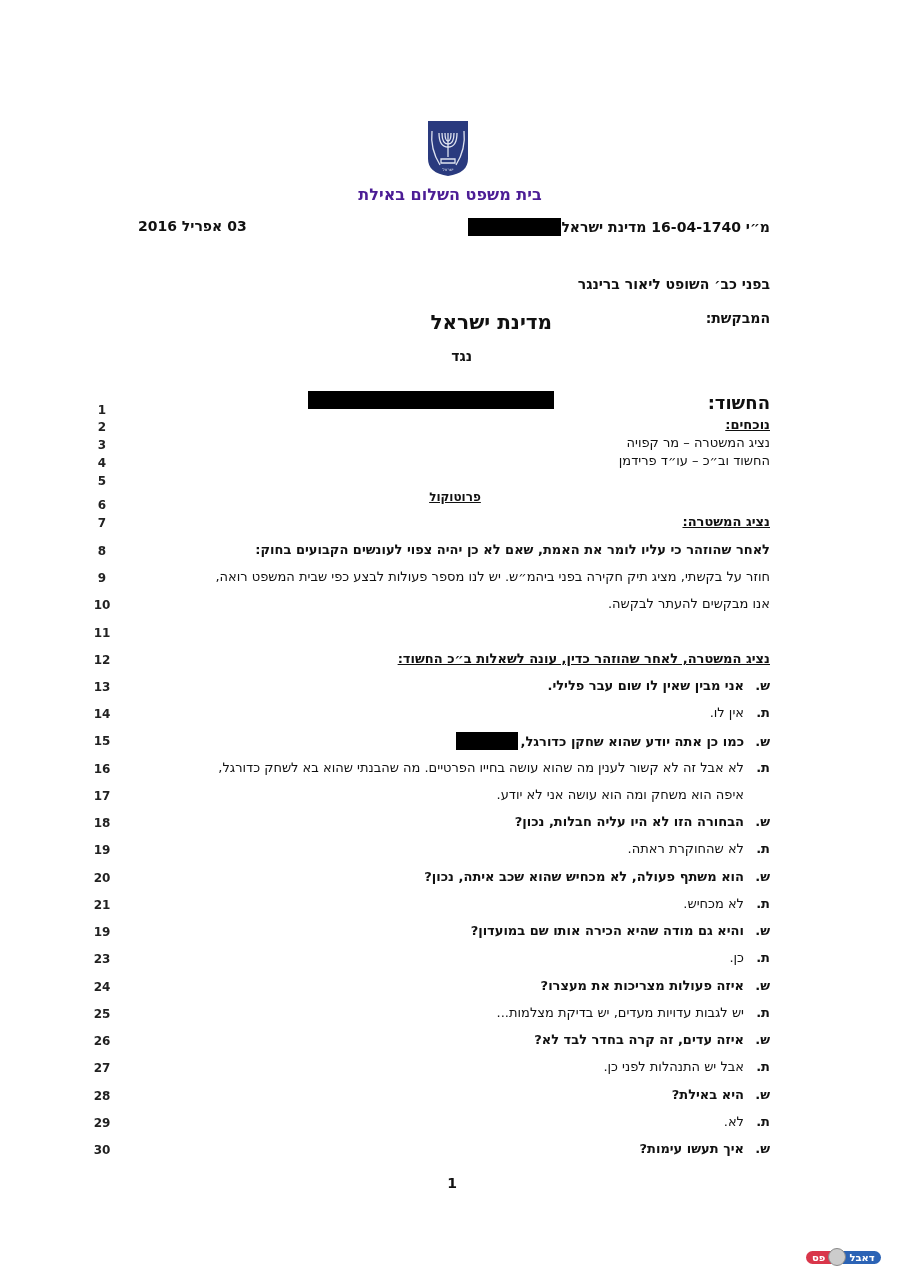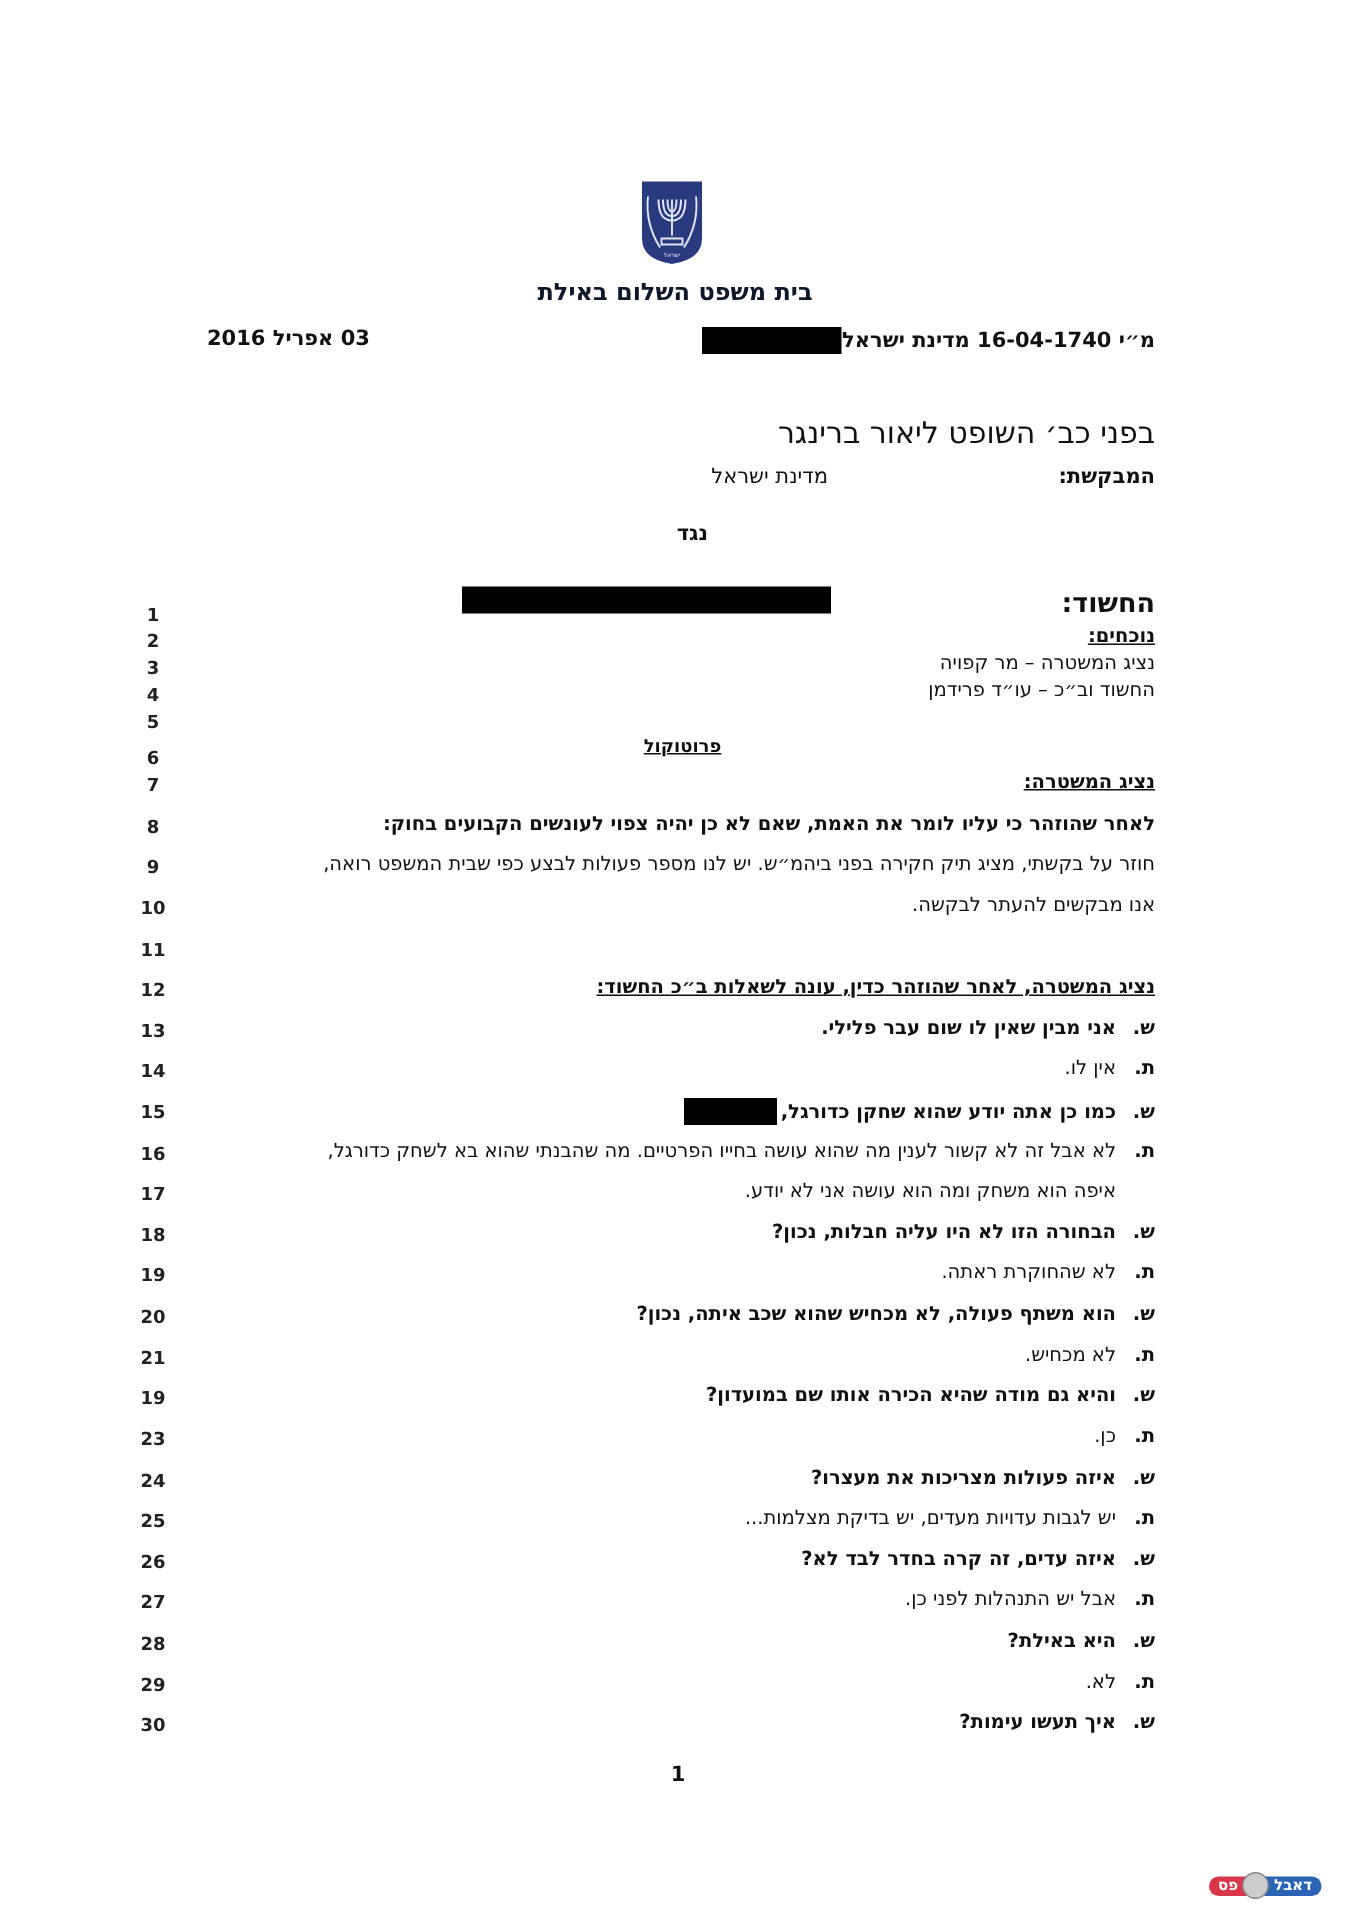--- a/index.html
+++ b/index.html
@@ -1,25 +1,25 @@
 <!DOCTYPE html>
 <html><head>
 <meta charset="utf-8">
 <style>
   html, body { margin:0; padding:0; background:#ffffff; }
   body { width:904px; height:1280px; position:relative; overflow:hidden; font-family:"DejaVu Sans", sans-serif; color:#111; }
   .abs { position:absolute; }
   .emblem { left:426px; top:119px; width:44px; height:58px; }
-  .court-name { left:300px; width:300px; top:185px; text-align:center; font-weight:bold; font-size:16px; color:#0f172a; direction:rtl; }
+  .court-name { left:300px; width:300px; top:185px; text-align:center; font-weight:bold; font-size:16px; color:#4c1d95; direction:rtl; }
   .case-line { right:134px; top:218px; font-weight:bold; font-size:14px; direction:rtl; white-space:nowrap; display:flex; align-items:center; }
   .redact { background:#000; display:inline-block; }
   .date-line { left:138px; top:218px; font-weight:bold; font-size:14px; direction:rtl; white-space:nowrap; }
-  .judge { right:134px; top:276px; font-weight:normal; font-size:20px; direction:rtl; }
+  .judge { right:134px; top:276px; font-weight:bold; font-size:14px; direction:rtl; }
   .req-label { right:134px; top:310px; font-weight:bold; font-size:14px; direction:rtl; }
-  .req-value { right:352px; top:310px; font-weight:normal; font-size:14px; direction:rtl; }
+  .req-value { right:352px; top:310px; font-weight:bold; font-size:20px; direction:rtl; }
   .versus { right:432px; top:348px; font-weight:bold; font-size:14px; direction:rtl; }
   .susp-label { right:134px; top:392px; font-weight:bold; font-size:18px; direction:rtl; }
   .susp-redact { left:308px; top:391px; width:246px; height:18px; }
   .line-num { left:90px; width:24px; text-align:center; font-size:12px; font-weight:bold; color:#222; }
   .row { right:134px; font-size:13px; direction:rtl; white-space:nowrap; }
   .u { text-decoration:underline; font-weight:bold; }
   .b { font-weight:bold; }
   .title { left:300px; width:310px; text-align:center; top:490px; font-size:12px; font-weight:bold; text-decoration:underline; direction:rtl; }
   .qa { display:flex; flex-direction:row; direction:rtl; }
   .qa .mark { width:26px; font-weight:bold; }

